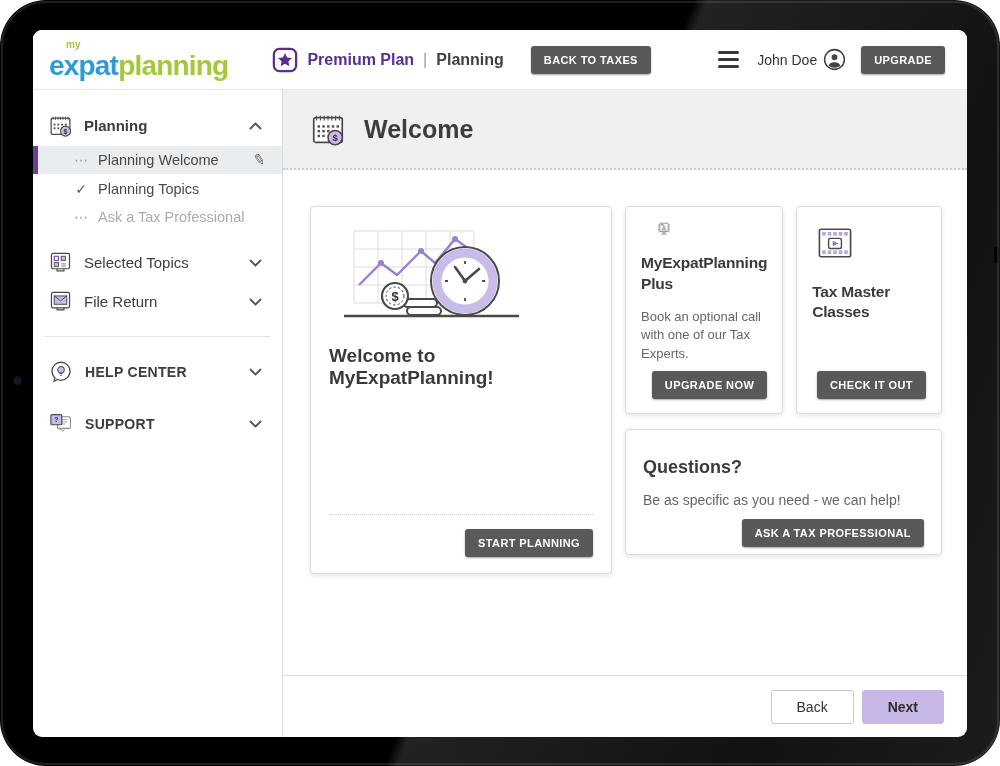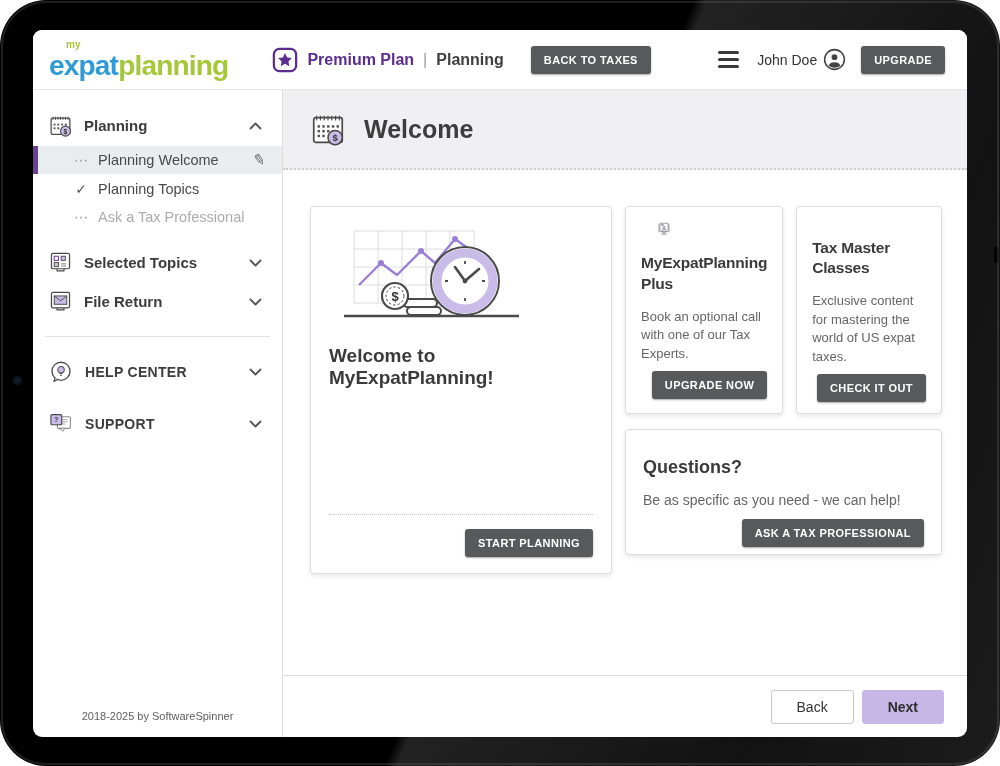--- a/index.html
+++ b/index.html
@@ -44,21 +44,21 @@
   .user-name { font-size:14px; color:#333; }
 
   
   .app-body { flex:1; display:flex; min-height:0; }
 
   .sidebar { width:250px; flex-shrink:0; border-right:1px solid #ddd; display:flex;
     flex-direction:column; padding-top:16px; }
   .nav-head { display:flex; align-items:center; gap:11px; padding:7px 20px 7px 15px;
     font-size:15px; font-weight:bold; color:#3c3c3c; cursor:pointer; }
   .nav-head .chev, .tree-item .row-right { margin-left:auto; }
-  .nav-sub { font-weight:bold; }
+  .nav-sub { font-weight:normal; }
   .tree-item { display:flex; align-items:center; gap:9px; padding:5px 16px 5px 40px;
     font-size:14.5px; color:#4a4a4a; cursor:pointer; position:relative; margin:1px 0; }
   .tree-item.active { background:#E9EDF0; }
   .tree-item.active::before { content:''; position:absolute; left:0; top:0; bottom:0; width:5px; background:#6C4099; }
   .tree-item.disabled { color:#ababab; cursor:default; }
   .tree-glyph { font-size:14px; color:#9a9a9a; width:16px; text-align:center; }
   .tree-check { color:#555; }
   .pencil { color:#6b6b6b; font-size:15px; transform:rotate(10deg); }
   .sidebar-divider { border-top:1px solid #e3e3e3; margin:15px 12px; }
   .nav-upper { font-size:14px; letter-spacing:0.3px; }
@@ -233,21 +233,20 @@
             <path d="M15 24 l8 0 l-2 4 Z" fill="#fff" stroke="#8a8a8a" stroke-width="1.2"></path>
             <rect x="4" y="5" width="15" height="14" rx="1.5" fill="#C9BCE8" stroke="#4a4a4a" stroke-width="1.6"></rect>
             <text x="11.5" y="15.5" font-size="10" font-weight="bold" fill="#333" text-anchor="middle">?</text>
           </svg>
           <span>SUPPORT</span>
           <svg class="chev" width="13" height="8" viewBox="0 0 13 8">
             <polyline points="1.5,1.5 6.5,6.5 11.5,1.5" fill="none" stroke="#555" stroke-width="1.8" stroke-linecap="round" stroke-linejoin="round"></polyline>
           </svg>
         </div>
 
-        <div class="sidebar-footer">2018-2025 by SoftwareSpinner</div>
       </nav>
 
       <section class="main">
         <div class="page-head">
           <svg width="38" height="38" viewBox="0 0 40 40">
             <rect x="5" y="8" width="30" height="26" rx="2" fill="#fff" stroke="#4a4a4a" stroke-width="1.8"></rect>
             <path d="M8 6 v5 M12 6 v5 M16 6 v5 M20 6 v5 M24 6 v5 M28 6 v5 M32 6 v5" stroke="#4a4a4a" stroke-width="1.2"></path>
             <g fill="#555">
                 <rect x="9" y="16" width="2.6" height="2.6"></rect>
                 <rect x="14" y="16" width="2.6" height="2.6"></rect>
@@ -331,21 +330,20 @@
                       <rect x="10" y="32" width="4" height="4"></rect>
                       <rect x="16" y="32" width="4" height="4"></rect>
                       <rect x="22" y="32" width="4" height="4"></rect>
                       <rect x="28" y="32" width="4" height="4"></rect>
                       <rect x="34" y="32" width="4" height="4"></rect>
                     </g>
                   <rect x="17" y="19" width="14" height="11" rx="2" fill="#fff" stroke="#4a4a4a" stroke-width="1.5"></rect>
                   <path d="M21.5 21.5 L28 24.5 L21.5 27.5 Z" fill="#8F76C5"></path>
                 </svg>
                 <h3>Tax Master Classes</h3>
-                <p class="card-body">Exclusive content for mastering the world of US expat taxes.</p>
                 <button class="btn-dark">CHECK IT OUT</button>
               </div>
             </div>
 
             <div class="card q-card">
               <svg width="42" height="40" viewBox="0 0 48 48">
                 <rect x="7" y="7" width="28" height="26" rx="2" fill="#fff" stroke="#4a4a4a" stroke-width="1.8"></rect>
                 <path d="M11 33 l-2 8 l10 -8" fill="#fff" stroke="#4a4a4a" stroke-width="1.6" stroke-linejoin="round"></path>
                 <path d="M11 12 h14 M11 16 h14 M11 20 h12 M11 24 h9 M11 28 h7" stroke="#777" stroke-width="1.4"></path>
                 <g transform="rotate(45 33 18)">

